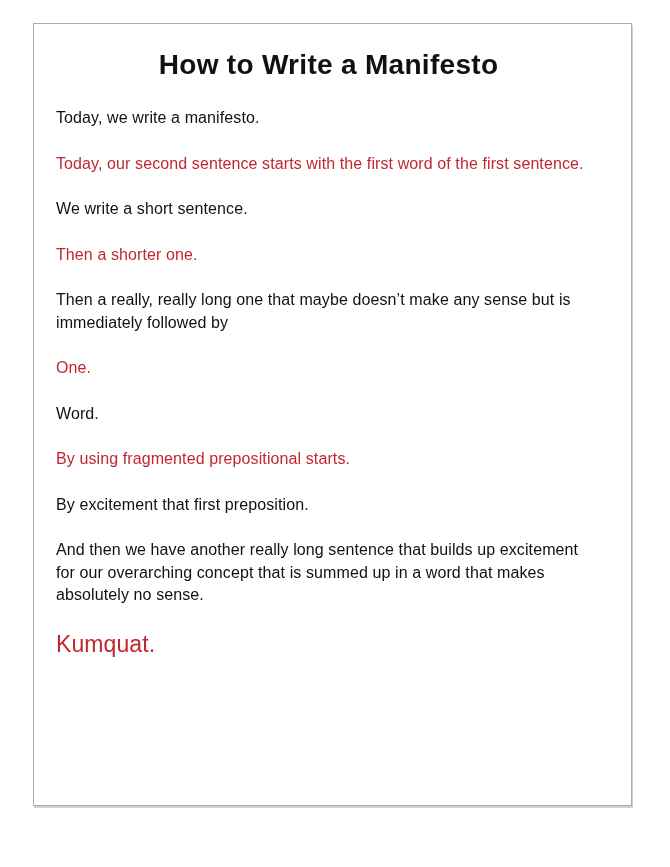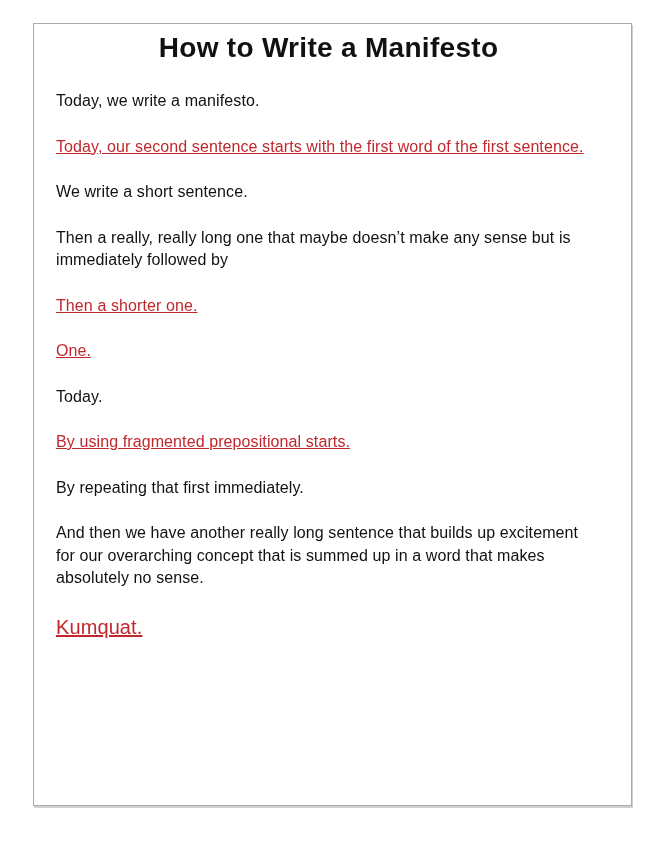--- a/index.html
+++ b/index.html
@@ -13,57 +13,57 @@
   .sheet {
     position: absolute;
     left: 33px;
     top: 23px;
     width: 599px;
     height: 783px;
     box-sizing: border-box;
     background: var(--bg, #ffffff);
     border: 1px solid var(--border, #ababab);
     box-shadow: 1px 2px 0 rgba(0,0,0,0.18);
-    padding: 5px 30px 0 22px;
+    padding: 22px 30px 0 22px;
     overflow: hidden;
   }
   h1.page-title {
     margin: 2px 0 25px 0;
     text-align: center;
     font-size: 28px;
     line-height: 34px;
     font-weight: 700;
     letter-spacing: 0.3px;
     color: var(--ink, #111111);
   }
   p.para {
     margin: 0 0 23px 0;
     font-size: 16px;
     line-height: 22.5px;
     letter-spacing: 0.1px;
     max-width: 552px;
   }
   p.para.black { color: var(--ink, #111111); }
-  p.para.red   { color: var(--accent, #c1272d); text-decoration: underline; }
+  p.para.red   { color: var(--accent, #c1272d); }
   p.para.kicker {
-    font-size: 20px;
+    font-size: 23px;
     line-height: 28px;
     margin-top: 3px;
   }
 </style>
 </head>
 <body>
 
 <main class="sheet">
   <h1 class="page-title">How to Write a Manifesto</h1>
 
   <p class="para black">Today, we write a manifesto.</p>
   <p class="para red">Today, our second sentence starts with the first word of the first sentence.</p>
   <p class="para black">We write a short sentence.</p>
+  <p class="para red">Then a shorter one.</p>
   <p class="para black">Then a really, really long one that maybe doesn’t make any sense but is immediately followed by</p>
-  <p class="para red">Then a shorter one.</p>
   <p class="para red">One.</p>
-  <p class="para black">Today.</p>
+  <p class="para black">Word.</p>
   <p class="para red">By using fragmented prepositional starts.</p>
-  <p class="para black">By repeating that first immediately.</p>
+  <p class="para black">By excitement that first preposition.</p>
   <p class="para black">And then we have another really long sentence that builds up excitement for our overarching concept that is summed up in a word that makes absolutely no sense.</p>
   <p class="para red kicker">Kumquat.</p>
 </main>
 
 </body></html>

